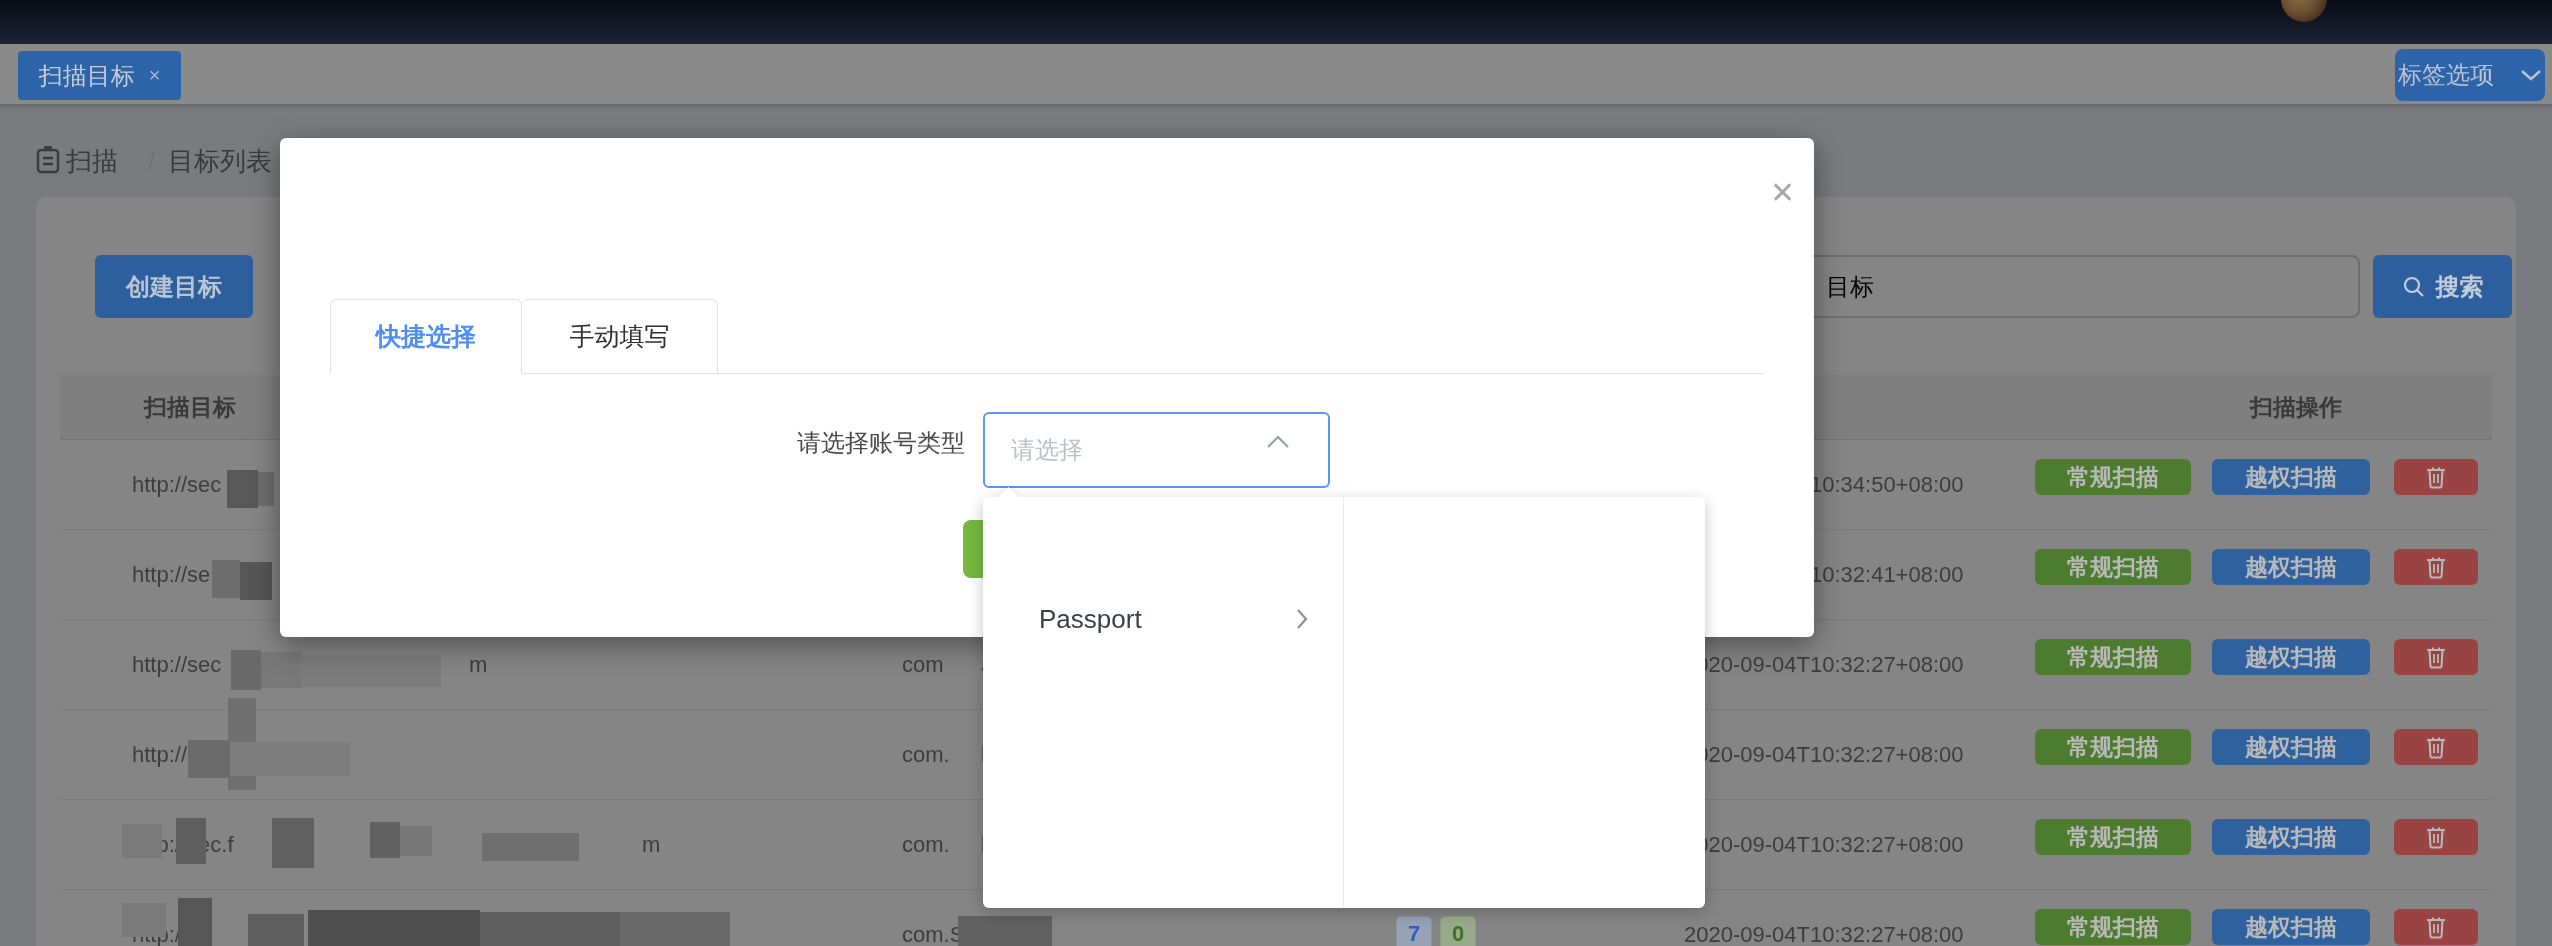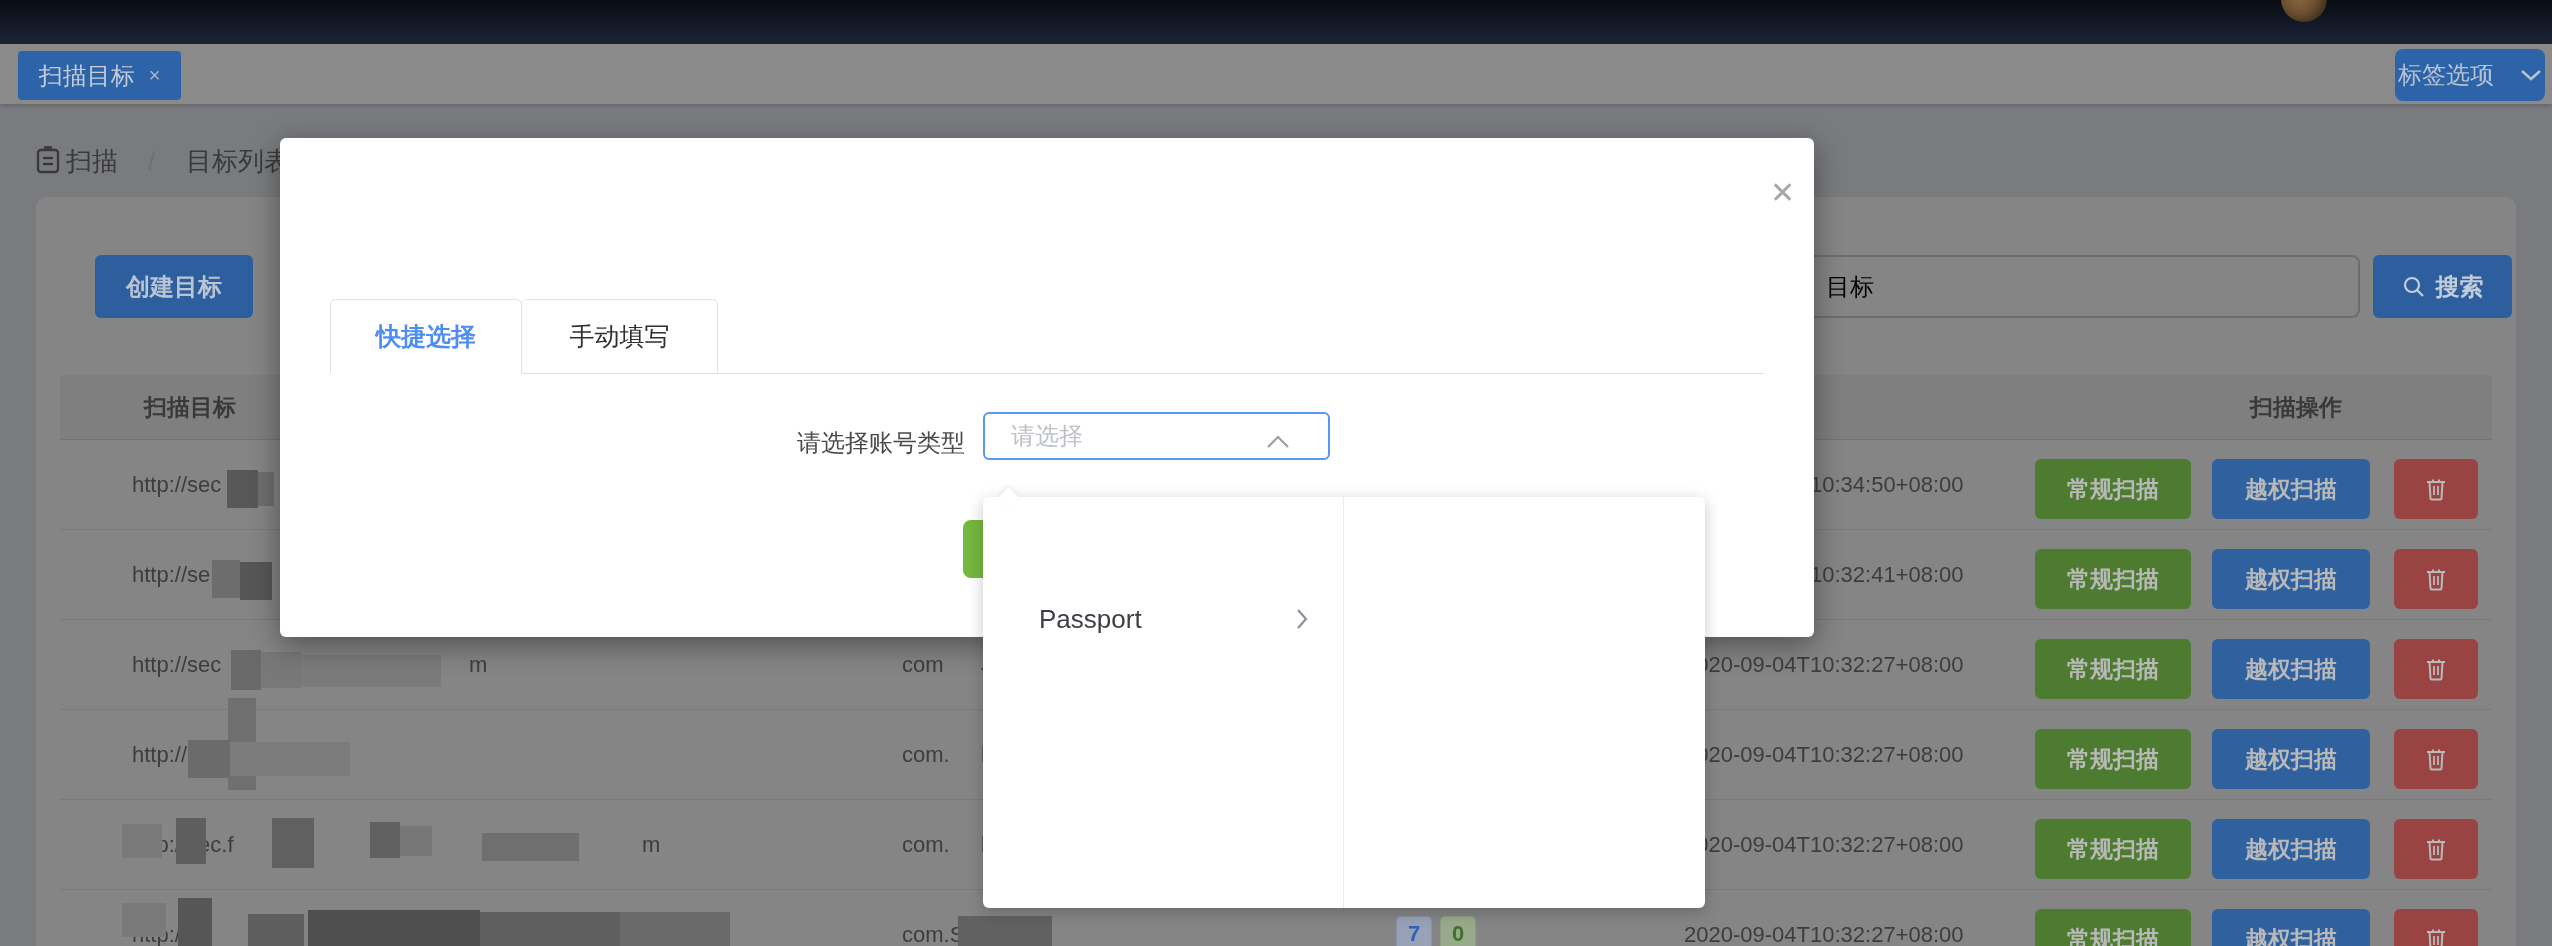--- a/index.html
+++ b/index.html
@@ -29,42 +29,42 @@
   .btn{border-radius:6px;display:flex;align-items:center;justify-content:center;font-weight:600;}
   #create-btn{left:59px;top:58px;width:158px;height:63px;background:#2d5f9f;color:#bac5d3;font-size:24px;}
   #search-input{left:1770px;top:58px;width:554px;height:63px;border:2px solid #6d6d6d;border-radius:8px;box-sizing:border-box;
     display:flex;align-items:center;padding-left:18px;color:#000000;font-size:24px;background:transparent;}
   #search-btn{left:2337px;top:58px;width:139px;height:63px;background:#2d5f9f;color:#c3cdd9;font-size:24px;gap:10px;}
   
   #thead{left:24px;top:178px;width:2432px;height:65px;background:#7f7f7f;border-bottom:1px solid #737373;box-sizing:border-box;}
   .th{font-size:23px;color:#393939;font-weight:700;top:18px;line-height:28px;}
   .trow{left:24px;width:2432px;height:90px;border-bottom:1px solid #7a7a7a;box-sizing:border-box;}
   .cell{font-size:22px;color:#3d3d3d;line-height:30px;top:30px;white-space:nowrap;}
-  .act{height:60px;border-radius:6px;color:#b9b9b9;font-size:23px;font-weight:600;top:19px;
+  .act{height:36px;border-radius:6px;color:#b9b9b9;font-size:23px;font-weight:600;top:19px;
     display:flex;align-items:center;justify-content:center;}
   .act.g{left:1975px;width:156px;background:#4d7c31;}
   .act.b{left:2152px;width:158px;background:#30619f;}
   .act.r{left:2334px;width:84px;background:#9a4343;}
   .badge{width:36px;height:35px;border-radius:5px;top:26px;font-size:22px;font-weight:700;
     display:flex;align-items:center;justify-content:center;box-sizing:border-box;}
   .badge.blue{left:1336px;background:#97a2b6;color:#2f62b4;border:1px solid #8793a8;}
   .badge.green{left:1380px;background:#99aa8c;color:#3c7329;border:1px solid #89a07c;}
   .redact{position:absolute;}
   
   #modal{left:280px;top:138px;width:1534px;height:499px;background:#ffffff;border-radius:6px;z-index:30;
     box-shadow:0 8px 30px rgba(0,0,0,.4);}
   #modal-title{left:0;right:0;top:48px;text-align:center;font-size:27px;font-weight:700;color:#2b2b2b;}
   #modal-close{left:1490px;top:40px;font-size:30px;color:#a8a8a8;font-weight:200;line-height:30px;}
   .mtab{top:161px;height:75px;box-sizing:border-box;border:1px solid #e2e2e2;border-radius:6px 6px 0 0;background:#fff;
     display:flex;align-items:center;justify-content:center;font-size:25px;}
   #mtab1{left:50px;width:192px;border-bottom:1px solid #fff;color:#4e8df2;font-weight:600;z-index:2;}
   #mtab2{left:242px;width:196px;border-left:none;color:#2f2f2f;font-weight:400;}
   #mtab-line{left:50px;top:235px;width:1434px;height:1px;background:#e2e2e2;}
   #form-label{left:420px;top:290px;width:265px;text-align:right;font-size:24px;color:#4a4a4a;line-height:30px;}
-  #select{left:703px;top:274px;width:347px;height:48px;border:2px solid #5b95f5;border-radius:6px;box-sizing:border-box;
+  #select{left:703px;top:274px;width:347px;height:76px;border:2px solid #5b95f5;border-radius:6px;box-sizing:border-box;
     display:flex;align-items:center;padding-left:26px;color:#bcc1c7;font-size:24px;background:#fff;}
   #select-arrow{left:985px;top:296px;}
   
   #confirm-btn{left:963px;top:520px;width:130px;height:58px;background:#74b83f;border-radius:8px;z-index:35;}
   
   #dropdown{left:983px;top:497px;width:722px;height:411px;background:#fff;border-radius:6px;z-index:50;
     box-shadow:0 4px 16px rgba(0,0,0,.22);}
   #dd-notch{left:18px;top:-7px;width:15px;height:15px;background:#fff;transform:rotate(45deg);box-shadow:-2px -2px 5px rgba(0,0,0,.06);}
   #dd-divider{left:360px;top:0;width:1px;height:411px;background:#ececec;}
   .dd-item{left:0;width:360px;height:60px;display:flex;align-items:center;box-sizing:border-box;padding:0 34px 0 56px;font-size:26px;}
@@ -97,21 +97,21 @@
 <span class="abs" style="left:36px;top:146px;">
   <svg width="24" height="28" viewBox="0 0 24 28">
     <rect x="2" y="4" width="20" height="22" rx="3" fill="none" stroke="#3a3a3a" stroke-width="2.4"></rect>
     <line x1="7" y1="12" x2="17" y2="12" stroke="#3a3a3a" stroke-width="2.4"></line>
     <line x1="7" y1="18" x2="17" y2="18" stroke="#3a3a3a" stroke-width="2.4"></line>
     <line x1="8" y1="1.5" x2="16" y2="1.5" stroke="#3a3a3a" stroke-width="2.8"></line>
   </svg>
 </span>
 <span class="abs crumb-txt" style="left:66px;">扫描</span>
 <span class="abs crumb-txt crumb-sep" style="left:148px;">/</span>
-<span class="abs crumb-txt" style="left:186px;">目标列表</span>
+<span class="abs crumb-txt" style="left:168px;">目标列表</span>
 
 <div id="card" class="abs">
   <div id="create-btn" class="abs btn">创建目标</div>
   <div id="search-input" class="abs">
     <span>目标</span>
   </div>
   <div id="search-btn" class="abs btn">
     <span>
       <svg width="24" height="24" viewBox="0 0 24 24">
           <circle cx="10" cy="10" r="7" fill="none" stroke="#c3cdd9" stroke-width="2.2"></circle>

